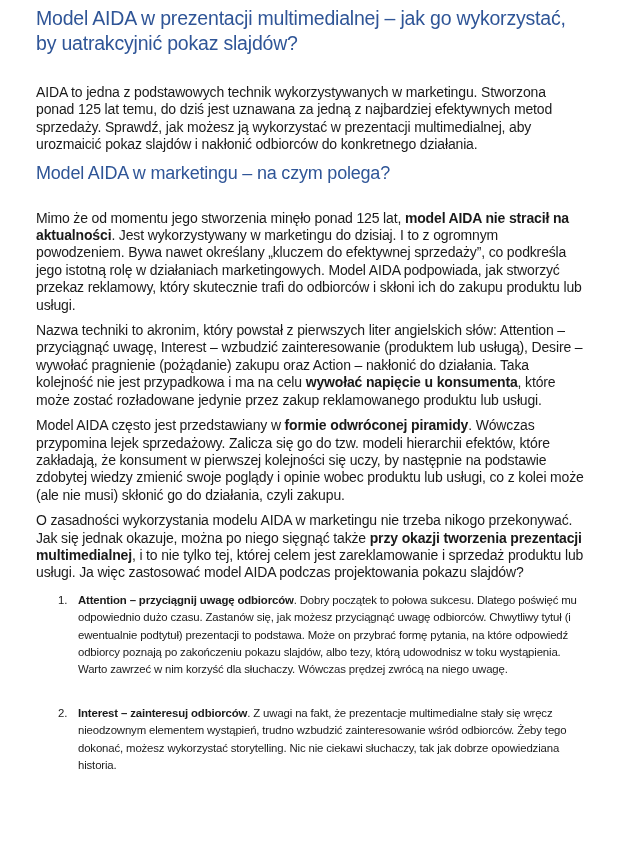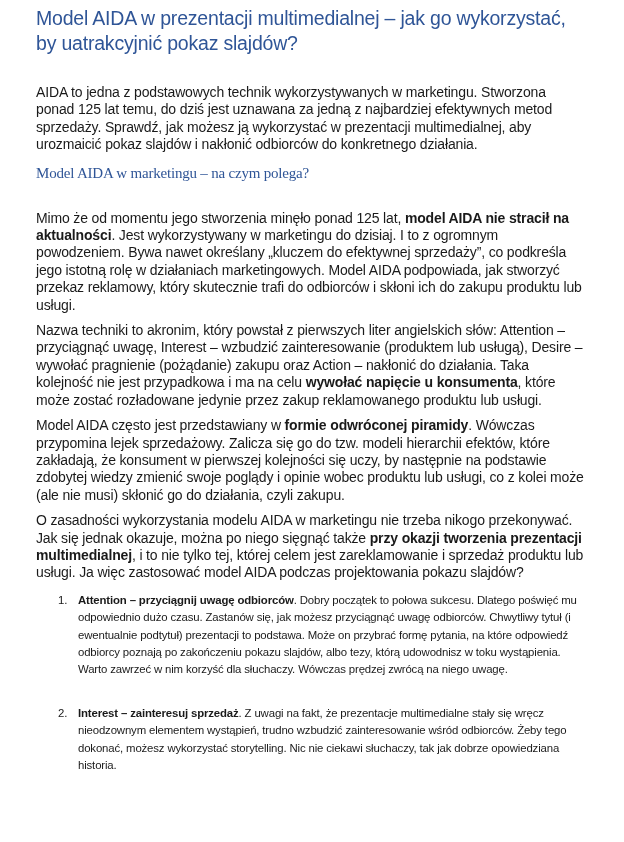--- a/index.html
+++ b/index.html
@@ -15,24 +15,24 @@
     h1 {
       font-family: "Liberation Sans", sans-serif;
       font-weight: normal;
       color: #2f5597;
       font-size: 19.5px;
       line-height: 25px;
       margin: 0 0 28px 0;
       letter-spacing: -0.2px;
     }
     h2 {
-      font-family: Liberation Serif, serif;
+      font-family: Liberation Sans, sans-serif;
       font-weight: normal;
       color: #2f5597;
-      font-size: 15px;
+      font-size: 18px;
       line-height: 22px;
       margin: 0 0 26px 0;
       letter-spacing: -0.2px;
     }
     p {
       font-size: 14px;
       line-height: 17.4px;
       margin: 0 0 8px 0;
       letter-spacing: -0.15px;
     }
@@ -70,16 +70,16 @@
 
   <p style="margin-bottom:10px;"><span>O zasadności wykorzystania modelu AIDA w marketingu nie trzeba nikogo przekonywać. Jak się jednak okazuje, można po niego sięgnąć także </span><b>przy okazji tworzenia prezentacji multimedialnej</b><span>, i to nie tylko tej, której celem jest zareklamowanie i sprzedaż produktu lub usługi. Ja więc zastosować model AIDA podczas projektowania pokazu slajdów?</span></p>
 
   <ol>
     <li style="margin-bottom:26px;">
       <span class="num">1.</span>
       <b>Attention – przyciągnij uwagę odbiorców</b><span>. Dobry początek to połowa sukcesu. Dlatego poświęć mu odpowiednio dużo czasu. Zastanów się, jak możesz przyciągnąć uwagę odbiorców. Chwytliwy tytuł (i ewentualnie podtytuł) prezentacji to podstawa. Może on przybrać formę pytania, na które odpowiedź odbiorcy poznają po zakończeniu pokazu slajdów, albo tezy, którą udowodnisz w toku wystąpienia. Warto zawrzeć w nim korzyść dla słuchaczy. Wówczas prędzej zwrócą na niego uwagę.</span>
     </li>
     <li>
       <span class="num">2.</span>
-      <b>Interest – zainteresuj sprzedaż</b><span>. Z uwagi na fakt, że prezentacje multimedialne stały się wręcz nieodzownym elementem wystąpień, trudno wzbudzić zainteresowanie wśród odbiorców. Żeby tego dokonać, możesz wykorzystać storytelling. Nic nie ciekawi słuchaczy, tak jak dobrze opowiedziana historia.</span>
+      <b>Interest – zainteresuj odbiorców</b><span>. Z uwagi na fakt, że prezentacje multimedialne stały się wręcz nieodzownym elementem wystąpień, trudno wzbudzić zainteresowanie wśród odbiorców. Żeby tego dokonać, możesz wykorzystać storytelling. Nic nie ciekawi słuchaczy, tak jak dobrze opowiedziana historia.</span>
     </li>
   </ol>
 </div>
 
 </body></html>

